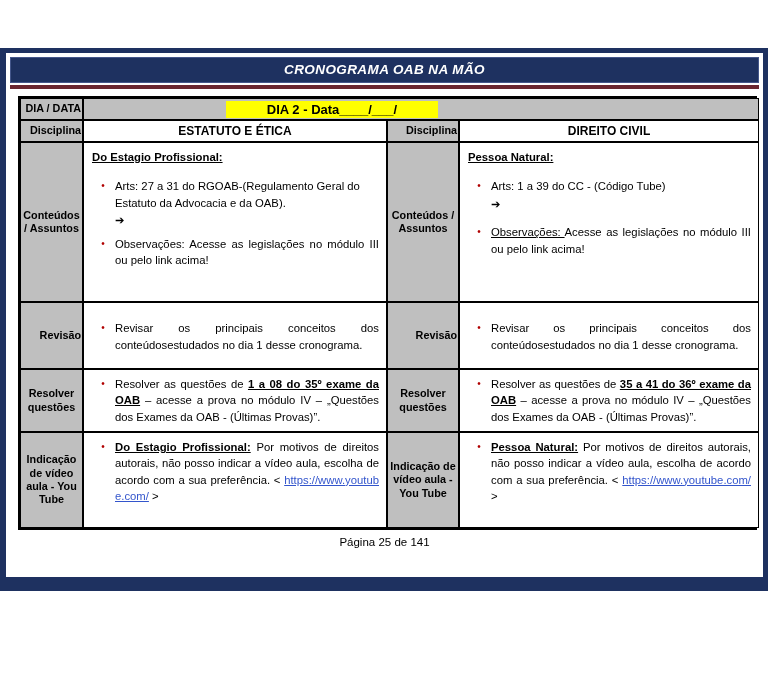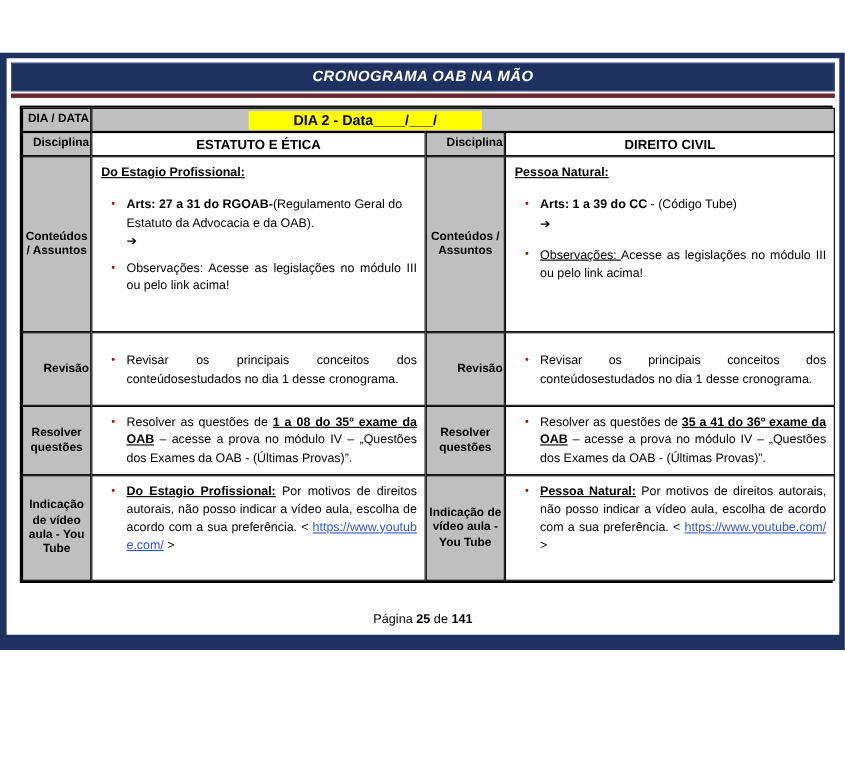--- a/index.html
+++ b/index.html
@@ -41,28 +41,28 @@
   .vcenter{display:flex;align-items:center;}
   .vcenter > div{width:100%;}
   .heading{font-weight:bold;text-decoration:underline;margin:2px 0 0 1px;}
   .li{display:flex;margin-top:2px;}
   .li .b{width:24px;flex:none;text-align:center;color:#b00000;font-size:10px;padding-top:1px;}
   .li .t{flex:1;}
   .sub{display:flex;padding-left:24px;margin-top:1px;}
   .sub .a{width:19px;flex:none;font-weight:bold;}
   .sub .t{flex:1;}
   .just{text-align:justify;}
-  .bold{font-weight:bold;}
+  .bold{font-weight:normal;}
   .bu{font-weight:bold;text-decoration:underline;}
   .ul{text-decoration:underline;}
   a.lnk{color:#3355cc;text-decoration:underline;word-break:break-all;cursor:pointer;}
   .mt13{margin-top:13px;}
   .mt7{margin-top:7px;}
   .mt12{margin-top:12px;}
-  .footer{margin-top:27px;text-align:center;font-size:11.5px;}
+  .footer{margin-top:6px;text-align:center;font-size:11.5px;}
 </style>
 </head>
 <body>
 
 <div class="frame">
 
   <div class="titlebar">
     <span>CRONOGRAMA OAB NA MÃO</span>
   </div>
   <div class="rule"></div>

